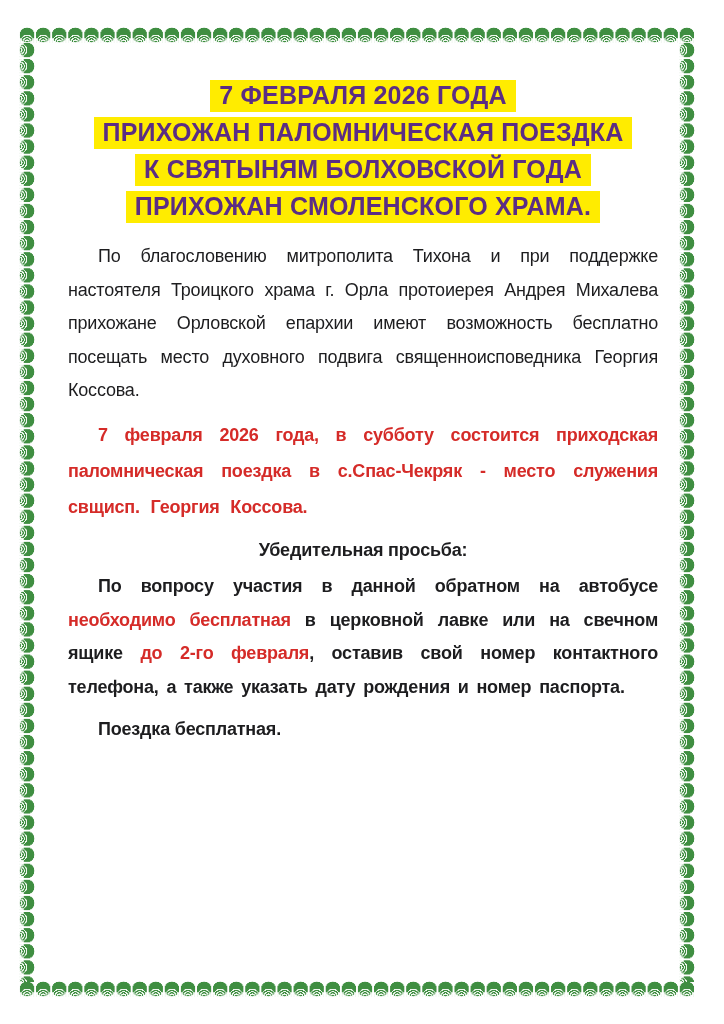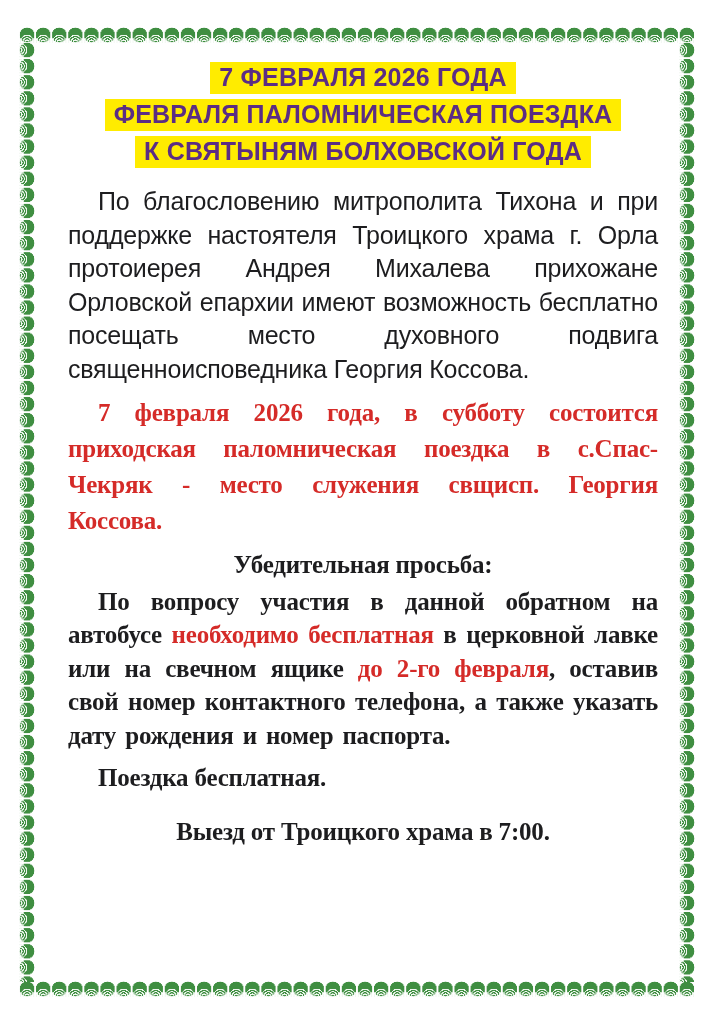--- a/index.html
+++ b/index.html
@@ -44,45 +44,45 @@
         rgba(255,255,255,0) 0 1.2px, #f0f7f0 1.2px 2.3px,
         rgba(255,255,255,0) 2.3px 3.5px, #f0f7f0 3.5px 4.6px,
         rgba(255,255,255,0) 4.6px 5.8px, #f0f7f0 5.8px 6.9px,
         rgba(255,255,255,0) 6.9px),
       radial-gradient(circle 7.6px at 50% 50%, var(--green) 7.2px, rgba(63,142,65,0) 7.6px);
   }
   .strip-left{left:0;}
   .strip-right{right:0;}
 
   
-  .content{position:absolute;top:62px;left:68px;width:590px;}
+  .content{position:absolute;top:80px;left:68px;width:590px;}
 
   .title{text-align:center;margin:0 0 16px;}
   .title-line{margin-bottom:4px;line-height:29px;}
   .title-line span{
     display:inline-block;
     background:var(--yellow);
     color:var(--purple);
     font-weight:700;
     font-size:25px;
     line-height:27px;
     padding:2px 9px 3px;
     letter-spacing:.2px;
     white-space:nowrap;
   }
 
   p{
     margin:0 0 9px;
-    font-size:25px;
+    font-size:18px;
     line-height:33.5px;
     text-align:justify;
     text-indent:30px;
     letter-spacing:-0.2px;
   }
-  .bold{font-weight:700;font-family:Liberation Serif, serif;}
+  .bold{font-weight:700;}
   .red{color:var(--red);}
   .trip{line-height:36px;word-spacing:6px;}
   .center{text-align:center;text-indent:0;}
   .heading{margin-bottom:3px;}
   .signup{word-spacing:3px;}
   .free{margin-bottom:20px;}
 </style>
 </head>
 <body>
 
@@ -90,30 +90,30 @@
   <div class="strip strip-h strip-top"></div>
   <div class="strip strip-h strip-bottom"></div>
   <div class="strip strip-v strip-left"></div>
   <div class="strip strip-v strip-right"></div>
 </div>
 
 <div class="content">
 
   <div class="title">
     <div class="title-line"><span>7 ФЕВРАЛЯ 2026 ГОДА</span></div>
-    <div class="title-line"><span>ФЕВРАЛЯ ПАЛОМНИЧЕСКАЯ ПОЕЗДКА</span></div>
+    <div class="title-line"><span>ПРИХОЖАН ПАЛОМНИЧЕСКАЯ ПОЕЗДКА</span></div>
     <div class="title-line"><span>К СВЯТЫНЯМ БОЛХОВСКОЙ ГОДА</span></div>
+    <div class="title-line"><span>ПРИХОЖАН СМОЛЕНСКОГО ХРАМА.</span></div>
   </div>
 
   <p>По благословению митрополита Тихона и при поддержке настоятеля Троицкого храма г. Орла протоиерея Андрея Михалева прихожане Орловской епархии имеют возможность бесплатно посещать место духовного подвига священноисповедника Георгия Коссова.</p>
 
   <p class="bold red trip">7 февраля 2026 года, в субботу состоится приходская паломническая поездка в с.Спас-Чекряк - место служения свщисп. Георгия Коссова.</p>
 
 
   <p class="bold center heading">Убедительная просьба:</p>
 
   <p class="bold signup"><span>По вопросу участия в данной обратном на автобусе </span><span class="red">необходимо бесплатная</span><span> в церковной лавке или на свечном ящике </span><span class="red">до 2-го февраля</span><span>, оставив свой номер контактного телефона, а также указать дату рождения и номер паспорта.</span></p>
 
   <p class="bold free">Поездка бесплатная.</p>
 
-  <p class="bold center">Выезд от Троицкого храма в 7:00.</p>
 
 </div>
 
 </body></html>

